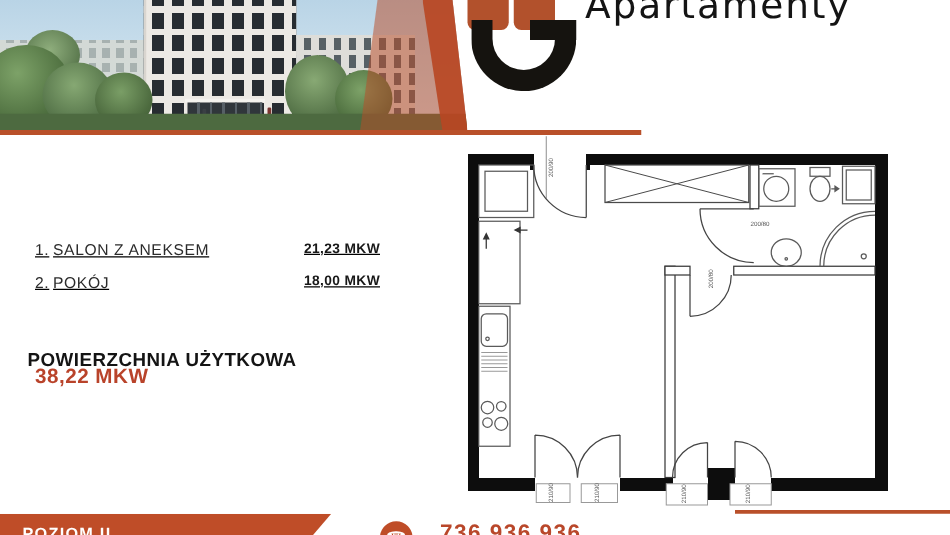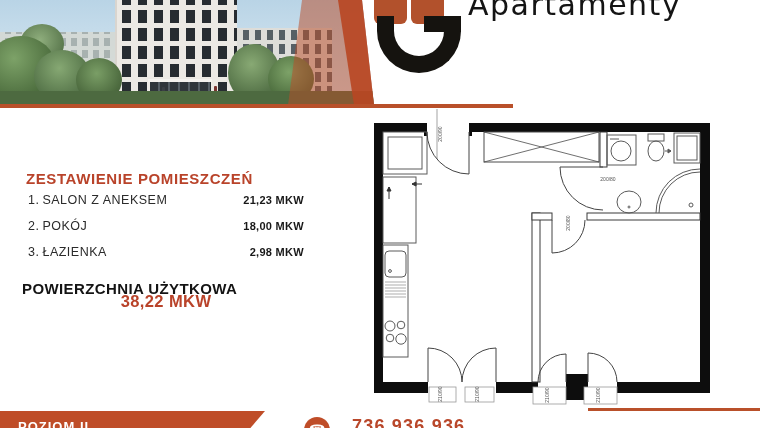--- a/index.html
+++ b/index.html
@@ -45,26 +45,26 @@
   .logo-sq{top:-8px;width:33px;height:32px;border-radius:6px;background:#b2512c;}
   .logo-u{left:377px;top:16px;width:84px;height:57px;box-sizing:border-box;
       border:17px solid #15130f;border-top:none;border-radius:0 0 42px 42px;}
   .logo-bar{left:424px;top:16px;width:37px;height:16px;background:#15130f;}
   .brand{left:468px;top:-14px;font-family:"DejaVu Sans",sans-serif;font-size:30px;
       font-weight:500;letter-spacing:1.5px;color:#141414;line-height:38px;white-space:nowrap;}
 
   
   .sum-title{left:26px;top:170px;font-size:15px;font-weight:700;letter-spacing:.6px;color:#b9432a;}
   .rows{left:28px;top:193px;width:276px;}
-  .row{display:flex;justify-content:space-between;align-items:center;margin-bottom:12px;}
+  .row{display:flex;justify-content:space-between;align-items:flex-start;margin-bottom:12px;text-decoration:underline;}
   .row .lbl{font-size:12.5px;font-weight:500;letter-spacing:.5px;color:#2b2b2b;}
   .row .lbl .no{margin-right:3px;}
   .row .val{font-size:11px;font-weight:700;letter-spacing:.3px;color:#181818;}
   .tot-lbl{left:22px;top:267px;font-size:15px;font-weight:700;letter-spacing:.4px;color:#141414;margin-top:13px;}
-  .tot-val{left:28px;top:292px;width:276px;text-align:center;font-size:16.5px;font-weight:700;
+  .tot-val{left:28px;top:292px;width:276px;text-align:left;font-size:16.5px;font-weight:700;
       letter-spacing:.4px;color:#b9432a;}
 
   
   .plan{left:374px;top:123px;width:336px;height:276px;overflow:visible;}
   .bar-bottom-right{left:588px;top:408px;width:172px;height:3px;background:#b9502a;}
 
   
   .banner{left:0;top:411px;width:265px;height:17px;background:#bf4d28;
       clip-path:polygon(0 0,100% 0,94.5% 100%,0 100%);}
   .banner-text{left:18px;top:419px;font-size:13px;font-weight:700;letter-spacing:1px;color:#fff;}
@@ -98,33 +98,28 @@
   <div class="abs bar-under-photo"></div>
 
   <div class="abs logo-sq" style="left:374px;"></div>
   <div class="abs logo-sq" style="left:411px;"></div>
   <div class="abs logo-u"></div>
   <div class="abs logo-bar"></div>
   <div class="abs brand">
     <div>Apartamenty</div>
   </div>
 
-  <div class="abs sum-title">ZESTAWIENIE POMIESZCZEŃ</div>
   <div class="abs rows">
     <div class="row">
       <span class="lbl"><span class="no">1.</span><span>SALON Z ANEKSEM</span></span>
       <span class="val">21,23 MKW</span>
     </div>
     <div class="row">
       <span class="lbl"><span class="no">2.</span><span>POKÓJ</span></span>
       <span class="val">18,00 MKW</span>
-    </div>
-    <div class="row">
-      <span class="lbl"><span class="no">3.</span><span>ŁAZIENKA</span></span>
-      <span class="val">2,98 MKW</span>
     </div>
   </div>
   <div class="abs tot-lbl">POWIERZCHNIA UŻYTKOWA</div>
   <div class="abs tot-val">38,22 MKW</div>
 
   <svg class="abs plan" viewBox="0 0 336 276">
 
     <g fill="#0d0d0d" shape-rendering="crispEdges">
       <rect x="0" y="0" width="53" height="9"></rect>
       <rect x="95" y="0" width="241" height="9"></rect>

